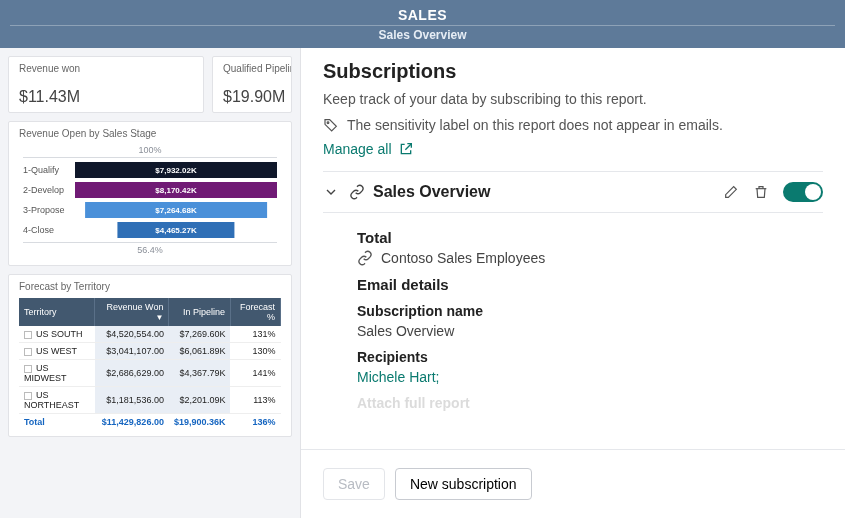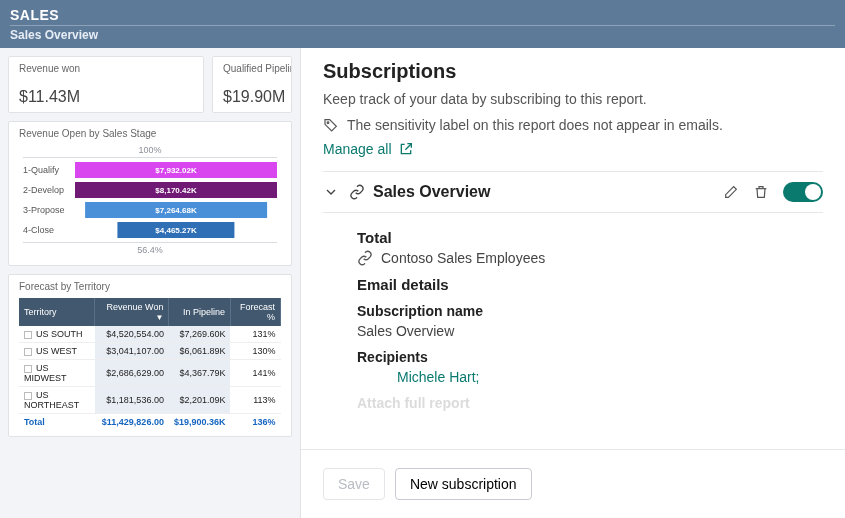--- a/index.html
+++ b/index.html
@@ -44,20 +44,21 @@
     background: radial-gradient(circle at 70% 60%, rgba(80,90,140,.6), transparent 60%);
   }
   .brand-text { font-size: 13px; font-weight: 600; }
   .salescell {
     flex: 1;
     background: #5e7a99;
     display:flex;
     flex-direction:column;
     justify-content:center;
     padding:0 10px;
+    text-align:center;
   }
   .sales-title { font-size: 14px; font-weight: 700; letter-spacing:.5px;}
   .sales-sub   { font-size: 12px; font-weight: 600; color:#e6edf5; border-top:1px solid rgba(255,255,255,.3); margin-top:2px; padding-top:2px;}
   .content {
     flex:1;
     display:flex;
     overflow:hidden;
   }
   .left {
     width: 300px;
@@ -132,21 +133,21 @@
   .toggle {
     width:40px; height:20px; border-radius:10px; background:#0a7a6f;
     position:relative; cursor:pointer;
   }
   .toggle::after { content:""; position:absolute; right:2px; top:2px; width:16px; height:16px; background:#fff; border-radius:50%;}
   .sub-body { padding:10px 0 0 34px; font-size:14px; color:#333;}
   .sub-body h3 { font-size:15px; font-weight:600; margin:6px 0 4px; color:#222;}
   .datarow { display:flex; align-items:center; gap:8px; color:#444; margin:4px 0 10px;}
   .field-label { font-weight:600; font-size:14px; margin-top:10px; color:#222;}
   .field-value { font-size:14px; color:#444; margin:4px 0 8px;}
-  .recip { color:#0a7a6f;margin-left:40px; }
+  .recip { color:#0a7a6f; }
   .footer {
     border-top:1px solid #e5e7eb;
     padding:18px 22px;
     display:flex;
     gap:10px;
   }
   .btn {
     border:1px solid #c8cbd1;
     background:#fff;
     padding:7px 14px;
@@ -184,21 +185,21 @@
     </div>
 
     <div class="card">
       <div class="sec-title">Revenue Open by Sales Stage</div>
       <div class="barchart">
         <div class="bar-top-pct">100%</div>
         <div id="bar-rows">
             <div class="barrow">
               <div class="blabel">1-Qualify</div>
               <div class="btrack">
-                <div class="barfill" style="width: 100%; background: #d946ef;">$7,932.02K</div>
+                <div class="barfill" style="width: 100%; background: #0f172a;">$7,932.02K</div>
               </div>
             </div>
             <div class="barrow">
               <div class="blabel">2-Develop</div>
               <div class="btrack">
                 <div class="barfill" style="width: 100%; background: #701a75;">$8,170.42K</div>
               </div>
             </div>
             <div class="barrow">
               <div class="blabel">3-Propose</div>

